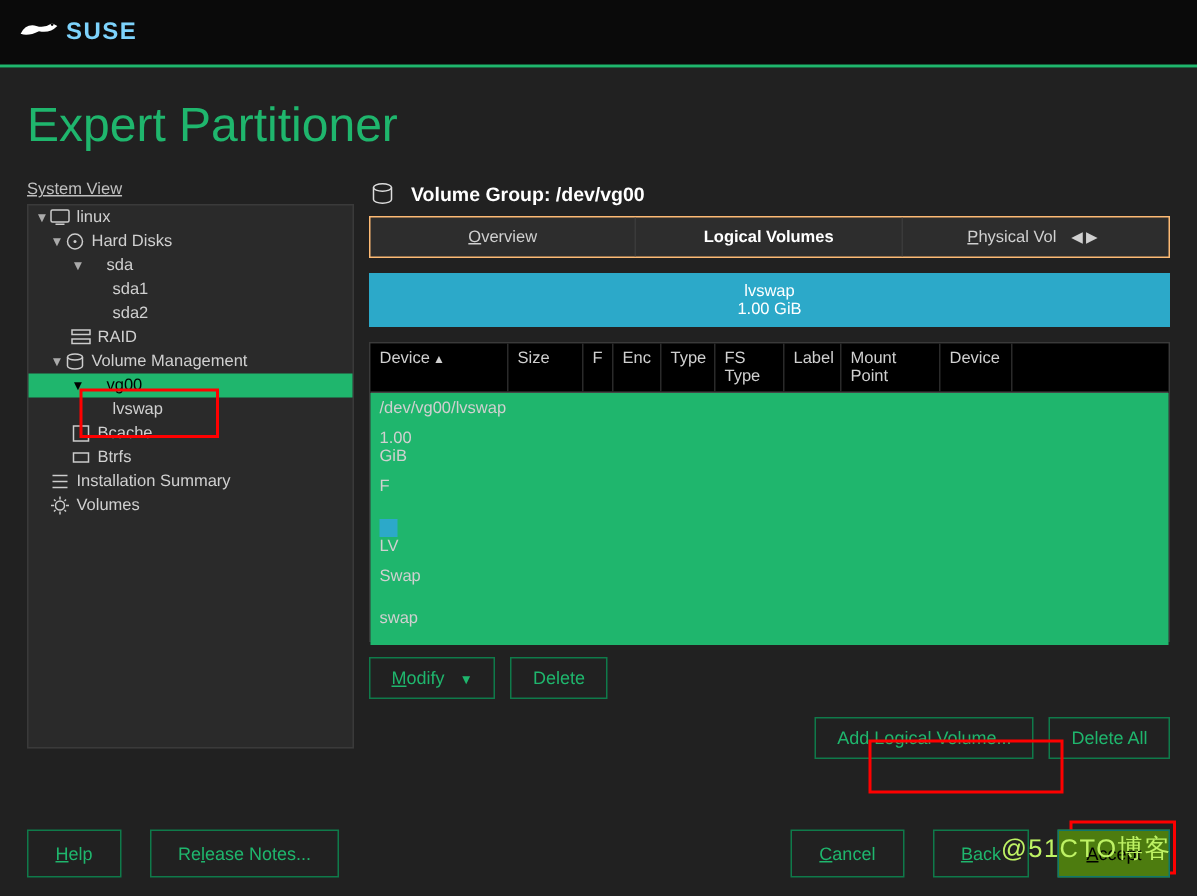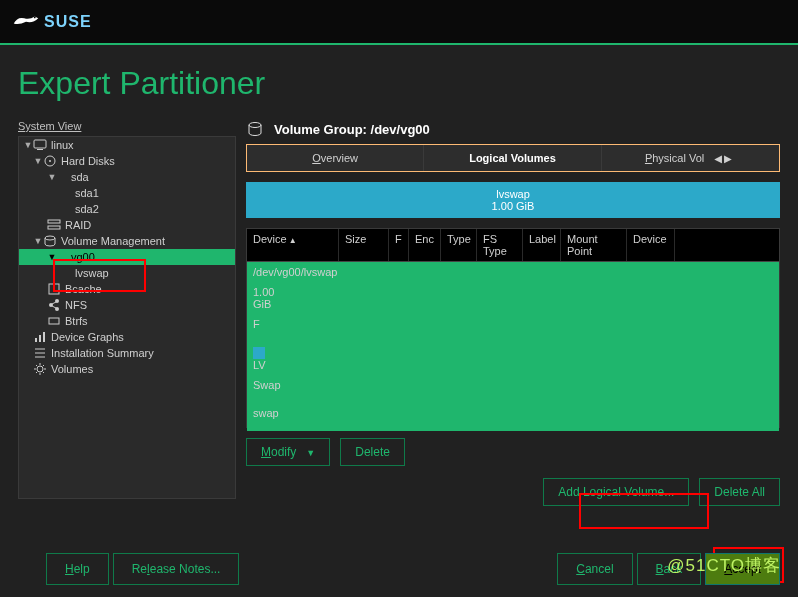--- a/index.html
+++ b/index.html
@@ -111,21 +111,21 @@
   .btn-solid{ background:#4d7c0f; color:#000; border:1px solid #0f766e;}
   .btn .u{text-decoration:underline;}
   .dd{margin-left:10px;font-size:9px;}
 
   .row-right{ margin-top:12px; display:flex; gap:10px; justify-content:flex-end;}
 
   .bottom-bar{
     position:absolute; bottom:12px; left:18px; right:18px;
     display:flex; justify-content:space-between;
   }
-  .bottom-bar .group{display:flex; gap:4px;margin-left:28px;}
+  .bottom-bar .group{display:flex; gap:19px;}
   .bottom-bar .btn{padding:8px 18px;}
 
   svg.ic{width:100%;height:100%;}
   .watermark{position:absolute; bottom:20px; right:17px; color:#bef264; font-size:17px; letter-spacing:1px;}
 </style>
 </head>
 <body>
 
 <div class="header">
   <span class="logo-lizard">
@@ -196,40 +196,23 @@
             <span>lvswap</span>
           </div>
         <div class="tree-row pad2">
           <span class="ticon"><svg class="ic" viewBox="0 0 14 14">
                 <rect x="2" y="2" width="10" height="10" fill="none" stroke="#ccc"></rect>
               </svg></span>
           <span>Bcache</span>
         </div>
         <div class="tree-row pad2">
           <span class="ticon"><svg class="ic" viewBox="0 0 14 14">
-                <circle cx="4" cy="7" r="2" fill="#ccc"></circle>
-                <circle cx="10" cy="3" r="2" fill="#ccc"></circle>
-                <circle cx="10" cy="11" r="2" fill="#ccc"></circle>
-                <path d="M5 6l4-2M5 8l4 2" stroke="#ccc"></path>
-              </svg></span>
-          <span>NFS</span>
-        </div>
-        <div class="tree-row pad2">
-          <span class="ticon"><svg class="ic" viewBox="0 0 14 14">
                 <rect x="2" y="4" width="10" height="6" fill="none" stroke="#ccc"></rect>
               </svg></span>
           <span>Btrfs</span>
-        </div>
-        <div class="tree-row pad1">
-          <span class="ticon"><svg class="ic" viewBox="0 0 14 14">
-                <rect x="2" y="8" width="2" height="4" fill="#ccc"></rect>
-                <rect x="6" y="5" width="2" height="7" fill="#ccc"></rect>
-                <rect x="10" y="2" width="2" height="10" fill="#ccc"></rect>
-              </svg></span>
-          <span>Device Graphs</span>
         </div>
         <div class="tree-row pad1">
           <span class="ticon"><svg class="ic" viewBox="0 0 14 14">
                 <path d="M2 3h10M2 7h10M2 11h10" stroke="#ccc"></path>
               </svg></span>
           <span>Installation Summary</span>
         </div>
         <div class="tree-row pad1">
           <span class="ticon"><svg class="ic" viewBox="0 0 14 14">
                 <circle cx="7" cy="7" r="3" fill="none" stroke="#ccc"></circle>

